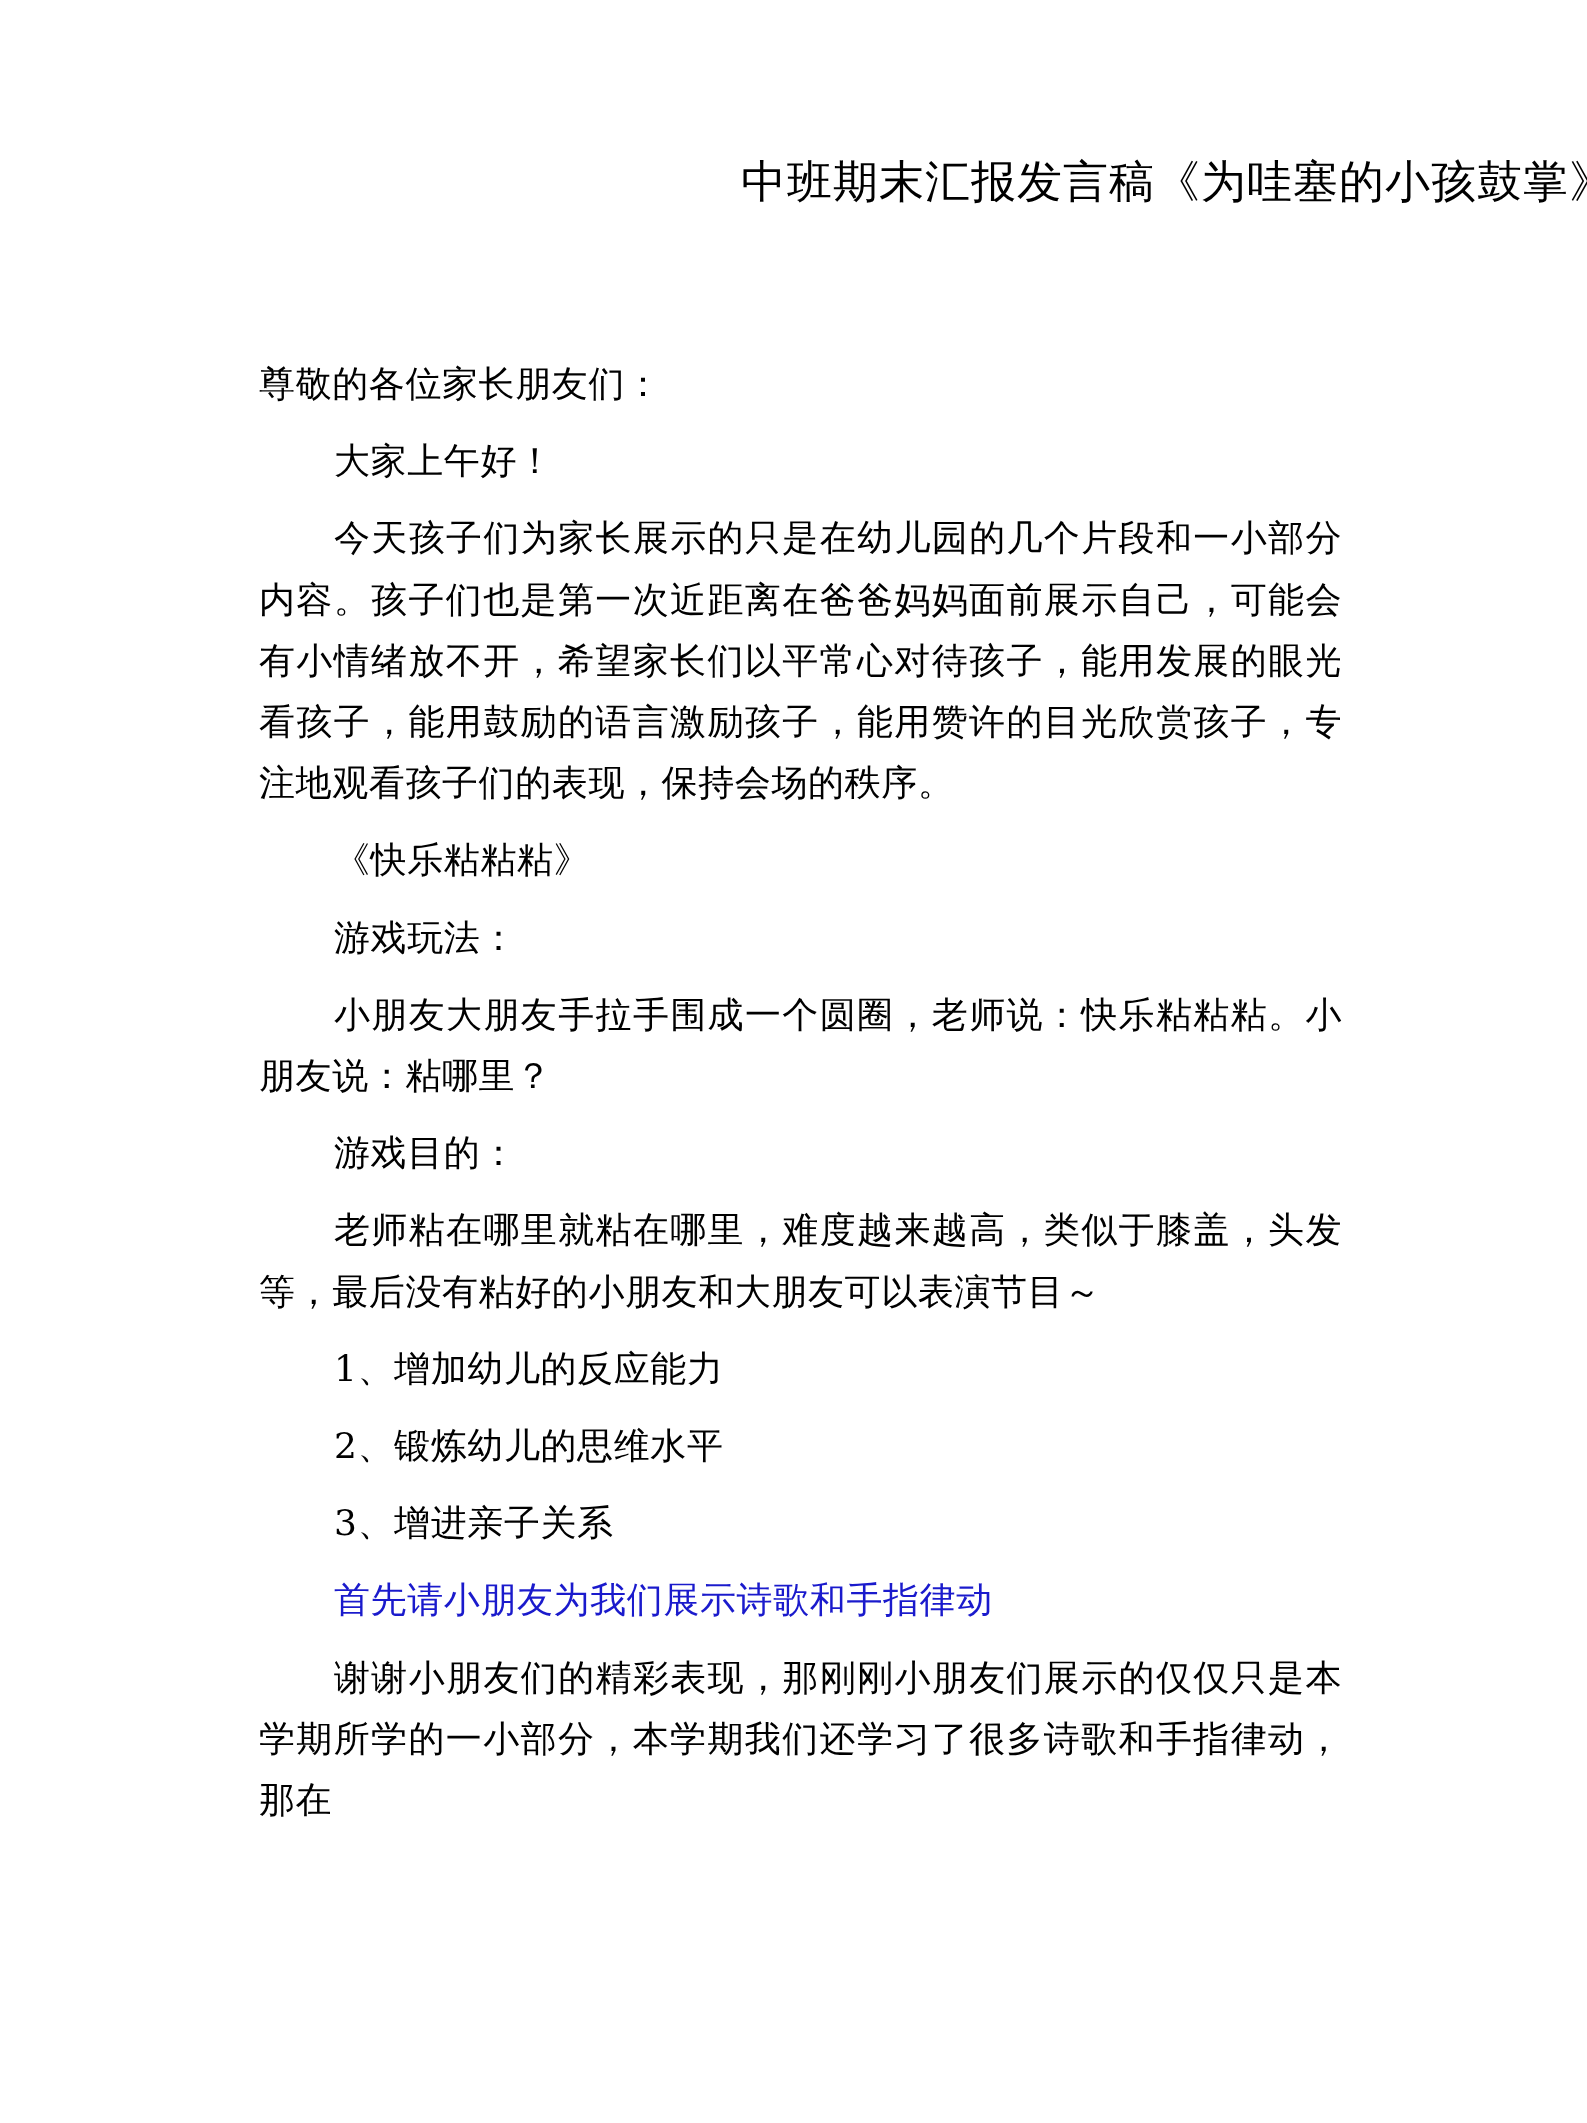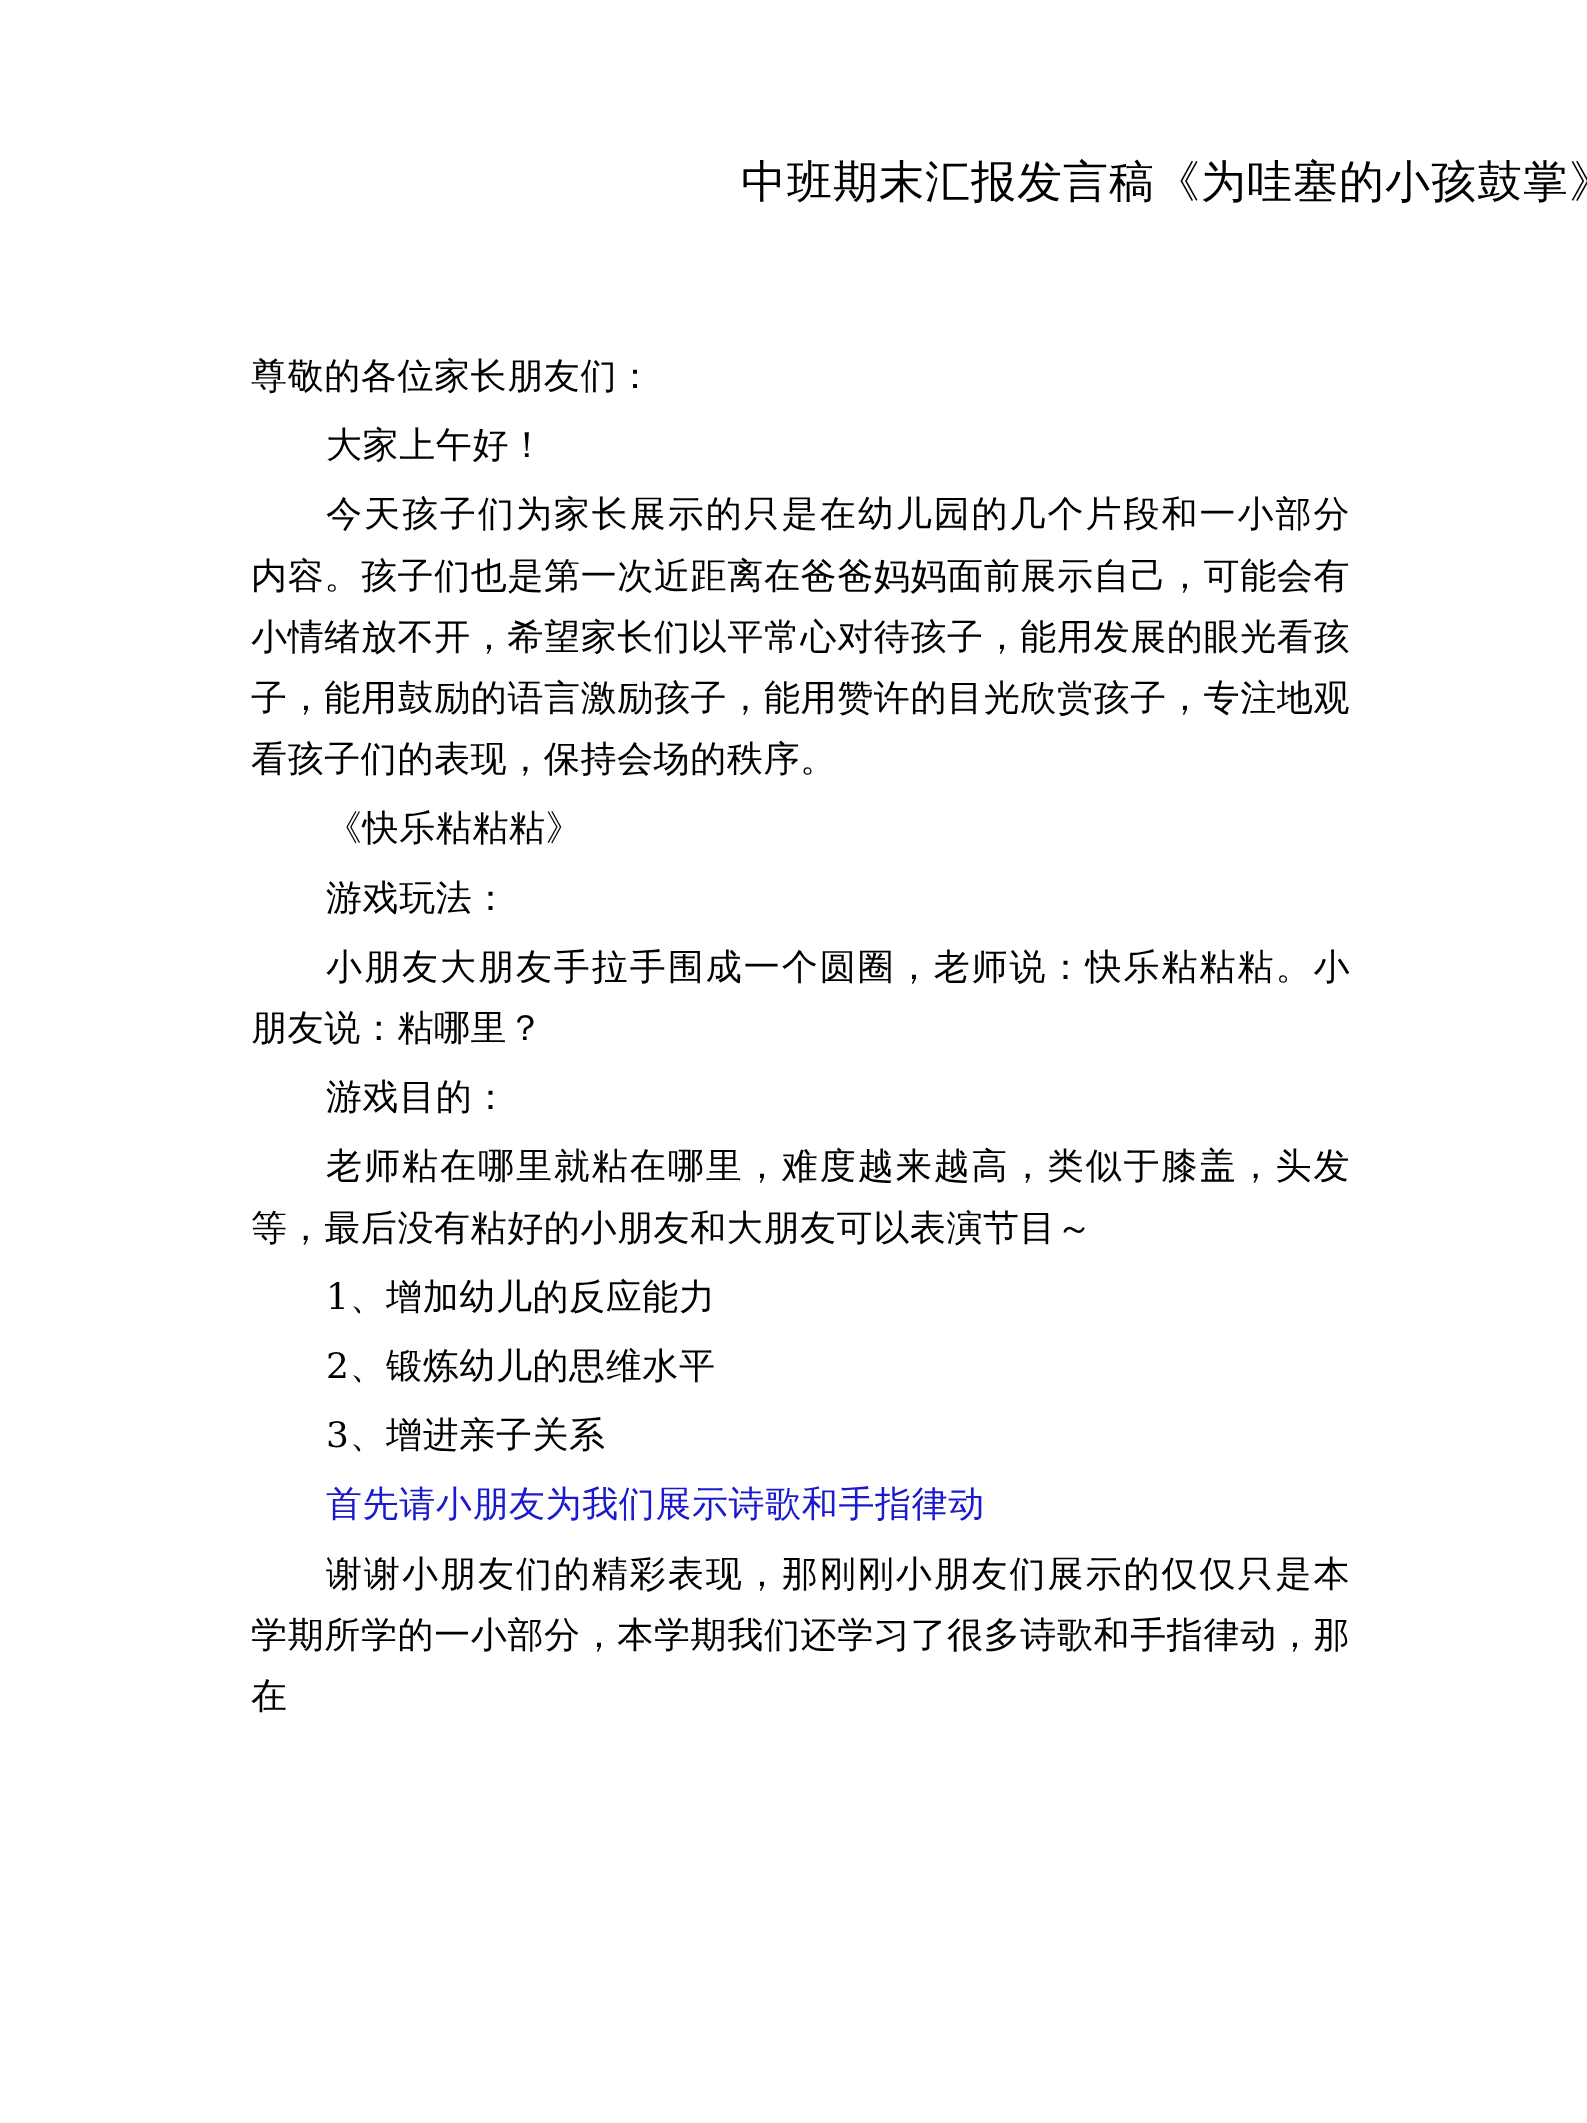--- a/index.html
+++ b/index.html
@@ -3,21 +3,21 @@
 <meta charset="utf-8">
 <style>
   html, body { margin:0; padding:0; background:#ffffff; }
   body { width:1587px; height:2123px; position:relative; overflow:hidden;
          font-family: "DejaVu Serif", "Liberation Serif", serif; color:#000; }
   .page { position:absolute; left:0; top:0; width:1587px; height:2123px; background:#fff; }
   .title { position:absolute; left:0; width:1587px; top:150px; text-align:right;
            font-size:45px; line-height:64px; letter-spacing:1px;padding-left:28px; }
   .body { position:absolute; left:243px; top:337px; width:1115px;
           font-size:36px; line-height:61.2px; letter-spacing:0.6px; }
-  .p { margin:8px; text-indent:75px; text-align:justify; }
+  .p { margin:16px; text-indent:75px; text-align:justify; }
   .p.noindent { text-indent:0; }
   .p.blue { color:#1a1acc; }
 </style>
 </head>
 <body>
 
 <div class="page">
   <div class="title">中班期末汇报发言稿《为哇塞的小孩鼓掌》</div>
 
   <div class="body">

